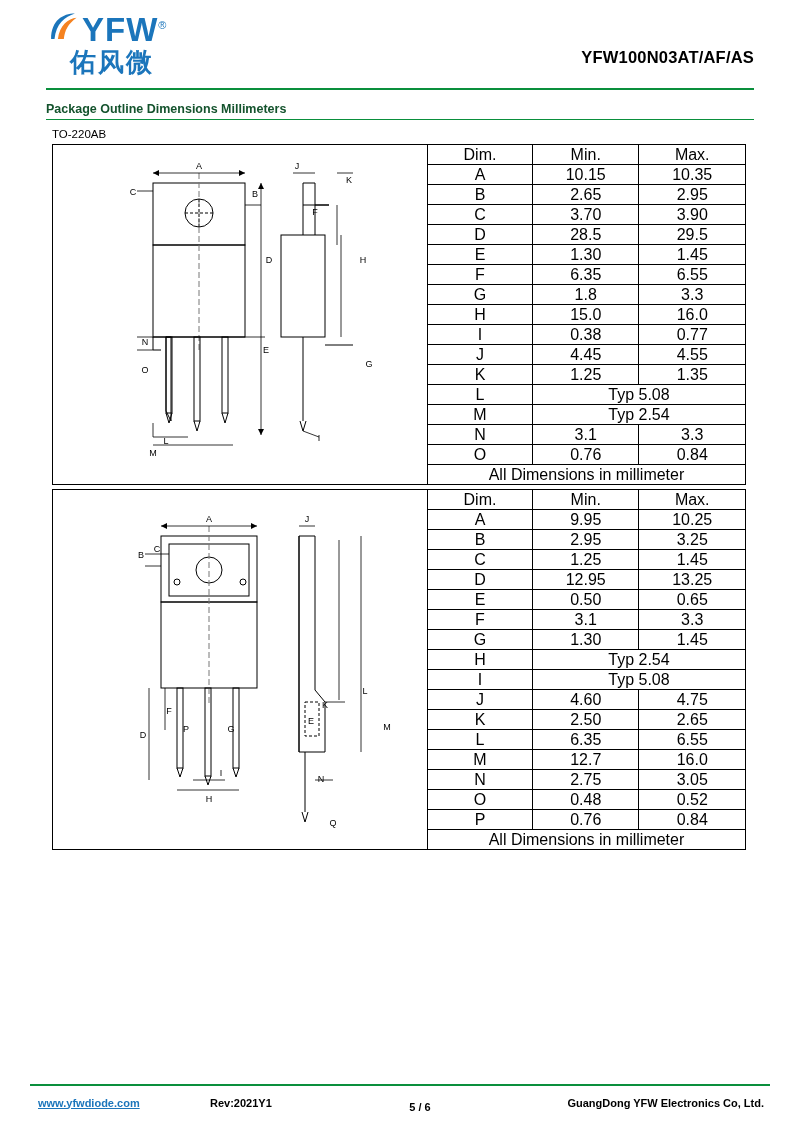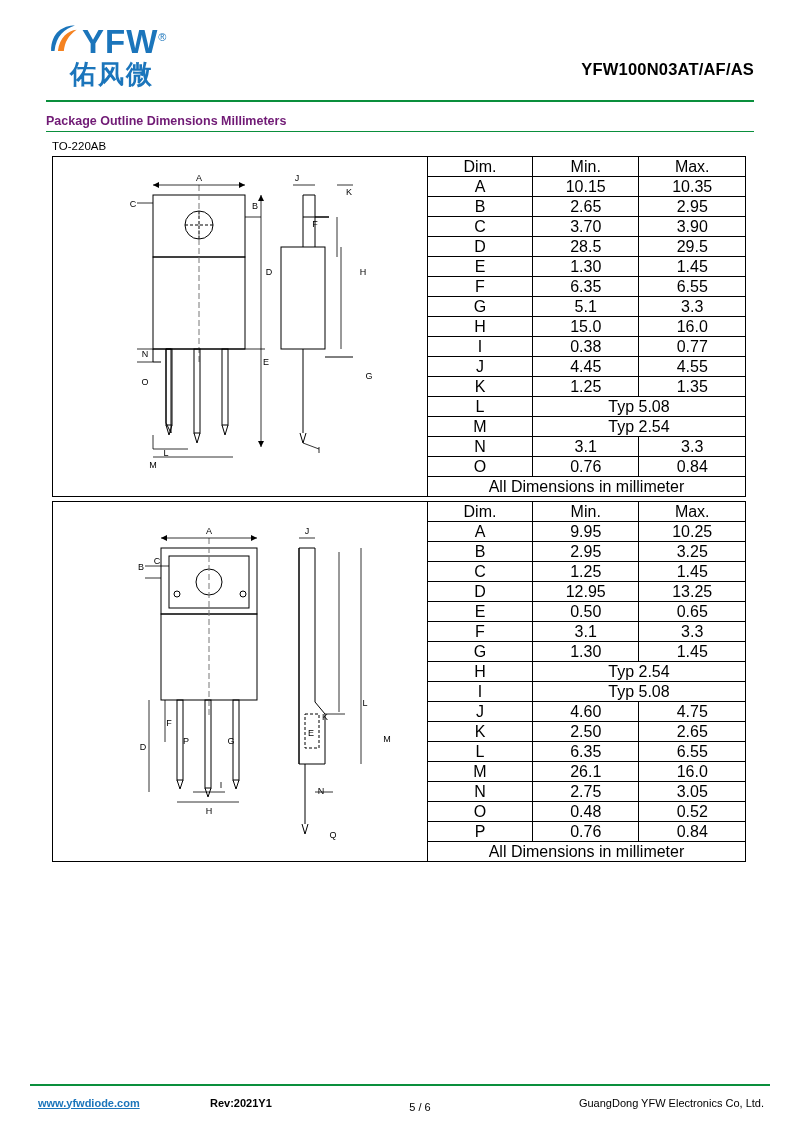--- a/index.html
+++ b/index.html
@@ -12,21 +12,21 @@
     height: 1131px;
     font-family: "Liberation Sans", sans-serif;
     color: #000;
     position: relative;
   }
   .page {
     position: relative;
     width: 800px;
     height: 1131px;
     box-sizing: border-box;
-    padding: 12px 30px;
+    padding: 0 30px;
   }
 
   
   .header {
     position: relative;
     height: 92px;
     display: flex;
     align-items: flex-start;
   }
   .logo-block {
@@ -85,21 +85,21 @@
     height: 2px;
     background: #0a8f3c;
   }
 
   
   .section-title {
     margin-top: 10px;
     margin-left: 16px;
     font-size: 12.5px;
     font-weight: bold;
-    color: #701a75;
+    color: #14532d;
   }
   .section-rule {
     margin-left: 16px;
     margin-right: 16px;
     height: 1px;
     background: #0a8f3c;
     margin-top: 3px;
   }
 
   .pkg-label {
@@ -179,27 +179,27 @@
     box-sizing: border-box;
   }
   .footer-rev {
     flex: 0 0 150px;
     font-weight: bold;
     text-align: left;
   }
   .footer-page {
     flex: 1 1 auto;
     text-align: center;
-    font-weight: normal;
+    font-weight: bold;
     margin-top: 9px;
   }
   .footer-company {
     flex: 0 0 290px;
     text-align: right;
-    font-weight: normal;
+    font-weight: bold;
     padding-right: 6px;
     box-sizing: border-box;
   }
 
   svg { display: block; }
   .lbl { font-family: "Liberation Sans", sans-serif; font-size: 9px; fill: #000; }
 </style>
 </head>
 <body>
 
@@ -340,21 +340,21 @@
               <td class="col-min">1.30</td>
               <td class="col-max">1.45</td>
             </tr>
             <tr>
               <td class="col-dim">F</td>
               <td class="col-min">6.35</td>
               <td class="col-max">6.55</td>
             </tr>
             <tr>
               <td class="col-dim">G</td>
-              <td class="col-min">5.1</td>
+              <td class="col-min">1.8</td>
               <td class="col-max">3.3</td>
             </tr>
             <tr>
               <td class="col-dim">H</td>
               <td class="col-min">15.0</td>
               <td class="col-max">16.0</td>
             </tr>
             <tr>
               <td class="col-dim">I</td>
               <td class="col-min">0.38</td>
@@ -524,21 +524,21 @@
               <td class="col-min">2.50</td>
               <td class="col-max">2.65</td>
             </tr>
             <tr>
               <td class="col-dim">L</td>
               <td class="col-min">6.35</td>
               <td class="col-max">6.55</td>
             </tr>
             <tr>
               <td class="col-dim">M</td>
-              <td class="col-min">26.1</td>
+              <td class="col-min">12.7</td>
               <td class="col-max">16.0</td>
             </tr>
             <tr>
               <td class="col-dim">N</td>
               <td class="col-min">2.75</td>
               <td class="col-max">3.05</td>
             </tr>
             <tr>
               <td class="col-dim">O</td>
               <td class="col-min">0.48</td>

